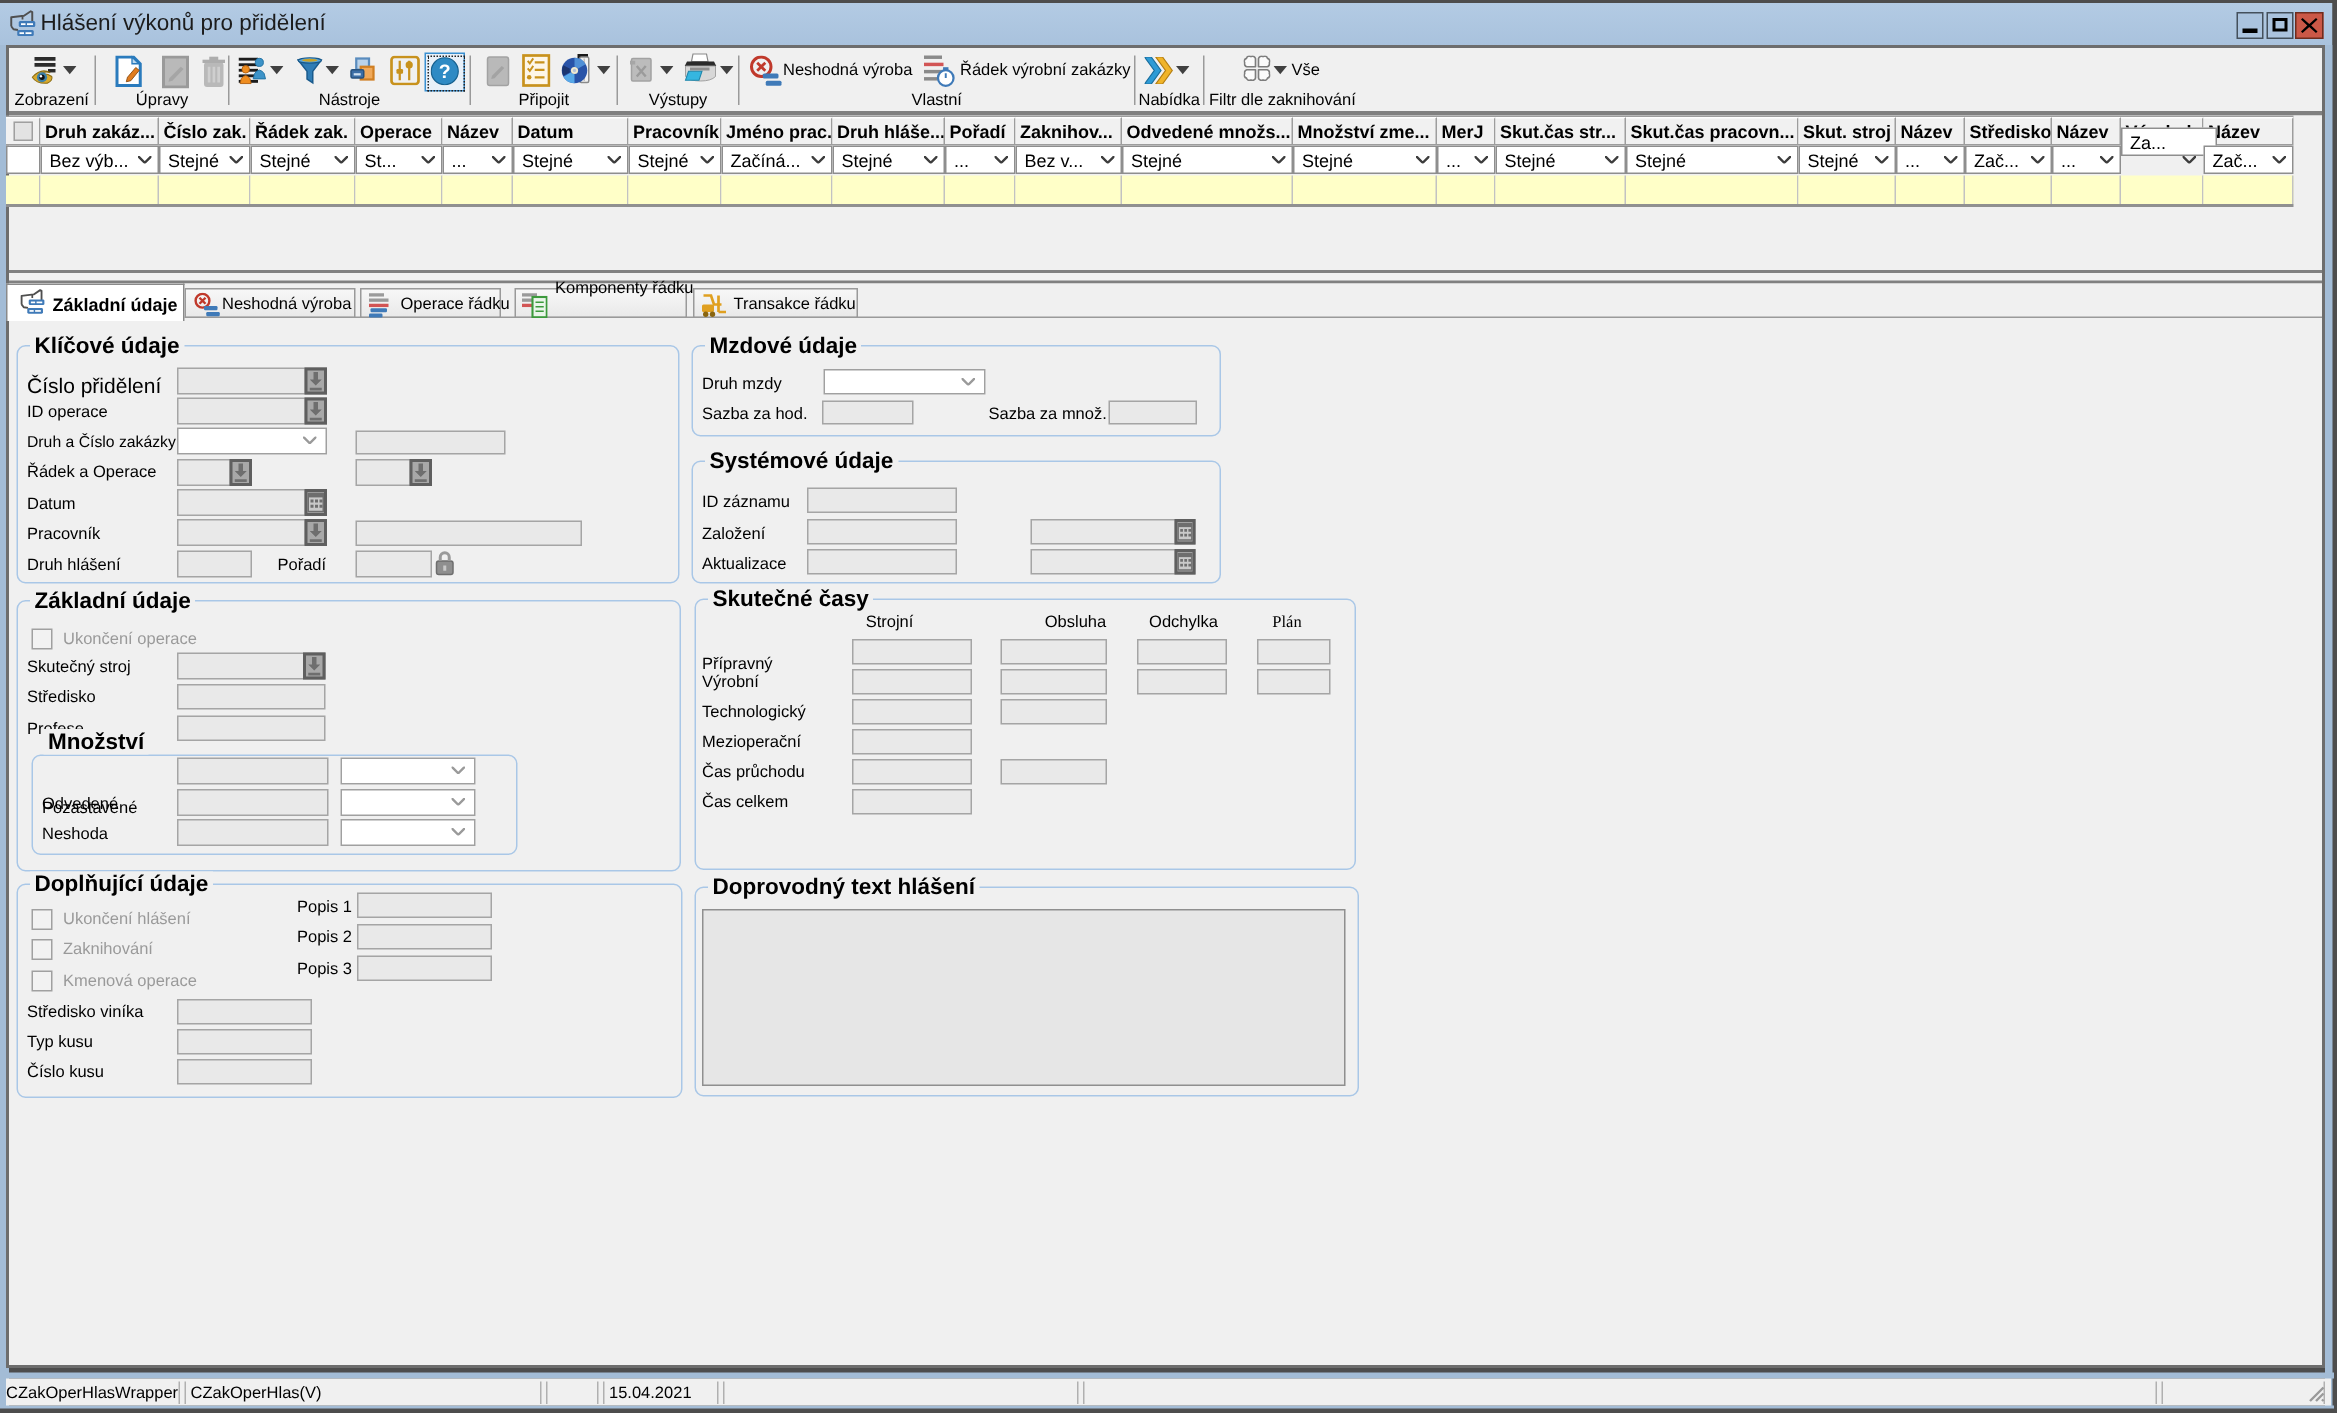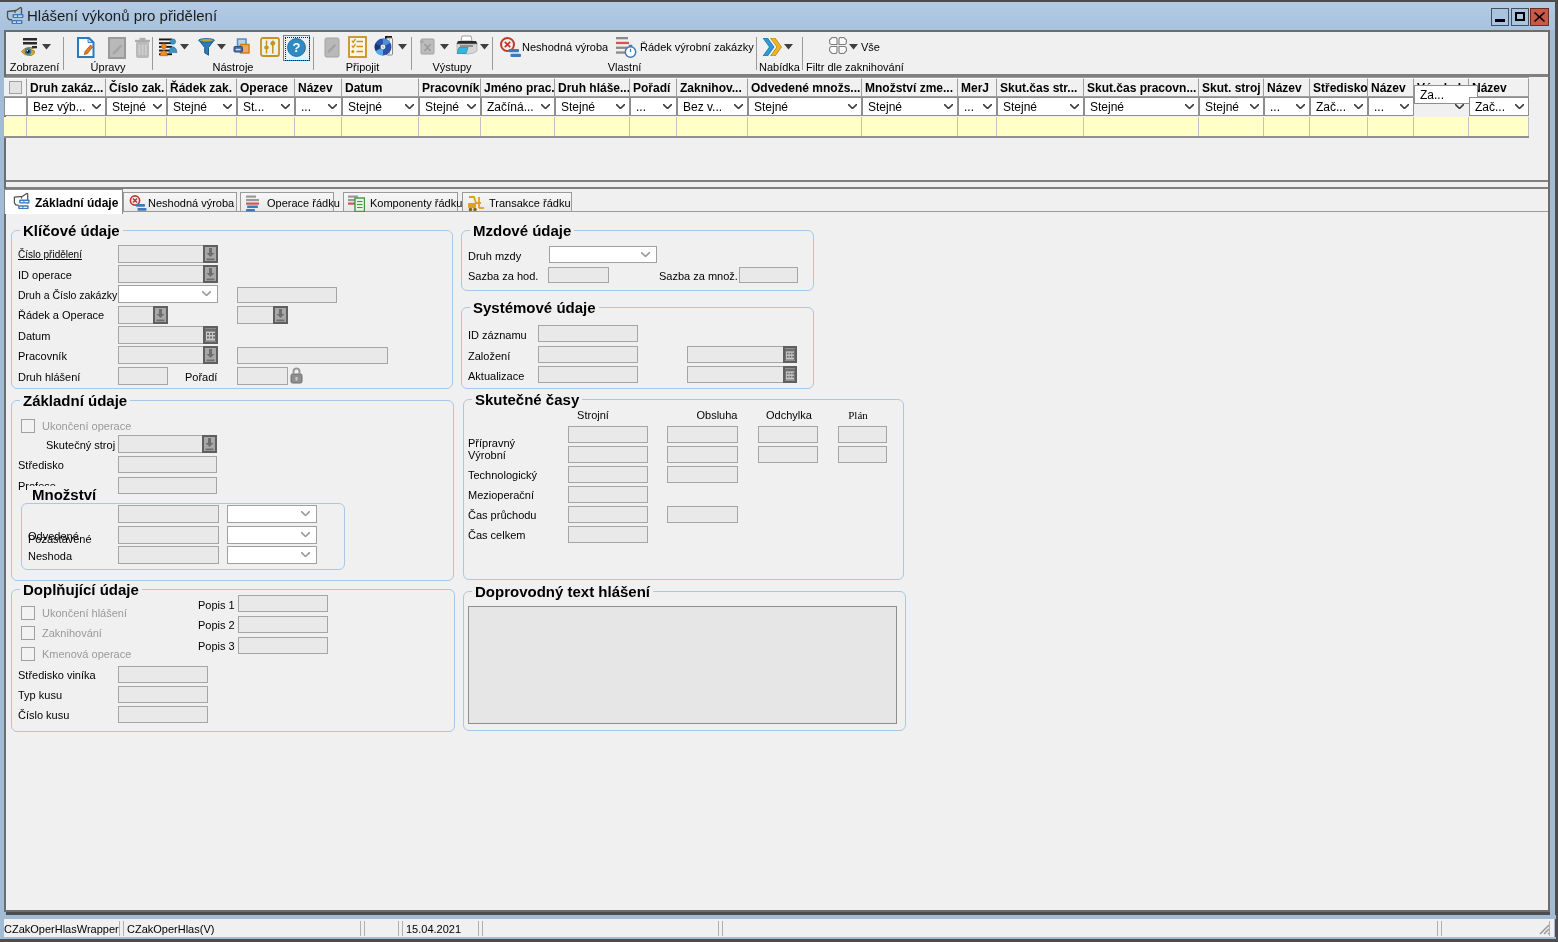--- a/index.html
+++ b/index.html
@@ -428,33 +428,33 @@
       <rect x="0" y="4" width="8" height="2.2"></rect>
     </g>
 <rect x="0" y="7.5" width="9" height="2.2" fill="#d25555"></rect>
 <rect x="7" y="3" width="9.5" height="13.5" fill="#e9f5e9" stroke="#3c9a3c" stroke-width="1.4"></rect>
 <g stroke="#3c9a3c" stroke-width="1.1">
       <line x1="9" y1="6.5" x2="14.5" y2="6.5"></line>
       <line x1="9" y1="9.5" x2="14.5" y2="9.5"></line>
       <line x1="9" y1="12.5" x2="14.5" y2="12.5"></line>
     </g>
 </svg>
-<div class="abs" style="left:370px;top:197px;font-size:11px;z-index:4;">Komponenty řádku</div>
+<div class="abs" style="left:370px;top:186px;font-size:11px;z-index:4;">Komponenty řádku</div>
 <svg class="abs" style="left:467px;top:195px;z-index:4;" width="18" height="17" viewBox="0 0 18 17">
 <path d="M2 2 l5 0 2 6 5 0" fill="none" stroke="#e0a020" stroke-width="1.8"></path>
 <rect x="1" y="8" width="8" height="5" rx="1" fill="#e0a020"></rect>
 <circle cx="3.5" cy="14.5" r="1.8" fill="#8a6510"></circle>
     <circle cx="8" cy="14.5" r="1.8" fill="#8a6510"></circle>
 <line x1="12" y1="2" x2="12" y2="13" stroke="#e0a020" stroke-width="1.8"></line>
 <line x1="12" y1="13" x2="17" y2="13" stroke="#e0a020" stroke-width="1.8"></line>
 </svg>
 <div class="abs" style="left:489px;top:197px;font-size:11px;z-index:4;">Transakce řádku</div>
 <div class="gbox" style="left:11px;top:230px;width:442px;height:159px;"></div>
 <div class="gtitle" style="left:20px;top:222px;">Klíčové údaje</div>
-<div class="lbl" style="left:18px;top:249px;color:#000;font-size:10px;text-decoration:underline;">Číslo přidělení</div>
+<div class="lbl" style="left:18px;top:249px;color:#000;font-size:14px;">Číslo přidělení</div>
 <div class="field" style="left:118px;top:245px;width:100px;height:18px;"></div>
 <div class="dbtn" style="left:203px;top:245px;width:15px;height:18px;">
 <svg width="11" height="14" viewBox="0 0 11 14" style="display:block;margin:0 auto;">
 <path d="M4 1 h3 v5 h2.5 L5.5 10 L1.5 6 H4 Z" fill="#6e6e6e"></path>
 <rect x="1.5" y="11.5" width="8" height="1.8" fill="#6e6e6e"></rect>
 </svg>
   </div>
 <div class="lbl" style="left:18px;top:269px;color:#000;font-size:11px;">ID operace</div>
 <div class="field" style="left:118px;top:265px;width:100px;height:18px;"></div>
 <div class="dbtn" style="left:203px;top:265px;width:15px;height:18px;">
@@ -564,21 +564,21 @@
 <rect x="2" y="8.5" width="2" height="2"></rect>
         <rect x="5" y="8.5" width="2" height="2"></rect>
         <rect x="8" y="8.5" width="2" height="2"></rect>
       </g>
 </svg>
   </div>
 <div class="gbox" style="left:11px;top:400px;width:443px;height:181px;"></div>
 <div class="gtitle" style="left:20px;top:392px;">Základní údaje</div>
 <div class="cb" style="left:21px;top:419px;"></div>
 <div class="lbl" style="left:42px;top:420px;color:#9a9a9a;">Ukončení operace</div>
-<div class="lbl" style="left:18px;top:439px;color:#000;font-size:11px;margin-left:28px;">Skutečný stroj</div>
+<div class="lbl" style="left:18px;top:439px;color:#000;font-size:11px;">Skutečný stroj</div>
 <div class="field" style="left:118px;top:435px;width:99px;height:18px;"></div>
 <div class="dbtn" style="left:202px;top:435px;width:15px;height:18px;">
 <svg width="11" height="14" viewBox="0 0 11 14" style="display:block;margin:0 auto;">
 <path d="M4 1 h3 v5 h2.5 L5.5 10 L1.5 6 H4 Z" fill="#6e6e6e"></path>
 <rect x="1.5" y="11.5" width="8" height="1.8" fill="#6e6e6e"></rect>
 </svg>
   </div>
 <div class="lbl" style="left:18px;top:459px;color:#000;font-size:11px;">Středisko</div>
 <div class="field" style="left:118px;top:456px;width:99px;height:17px;"></div>
 <div class="lbl" style="left:18px;top:480px;color:#000;font-size:11px;">Profese</div>

